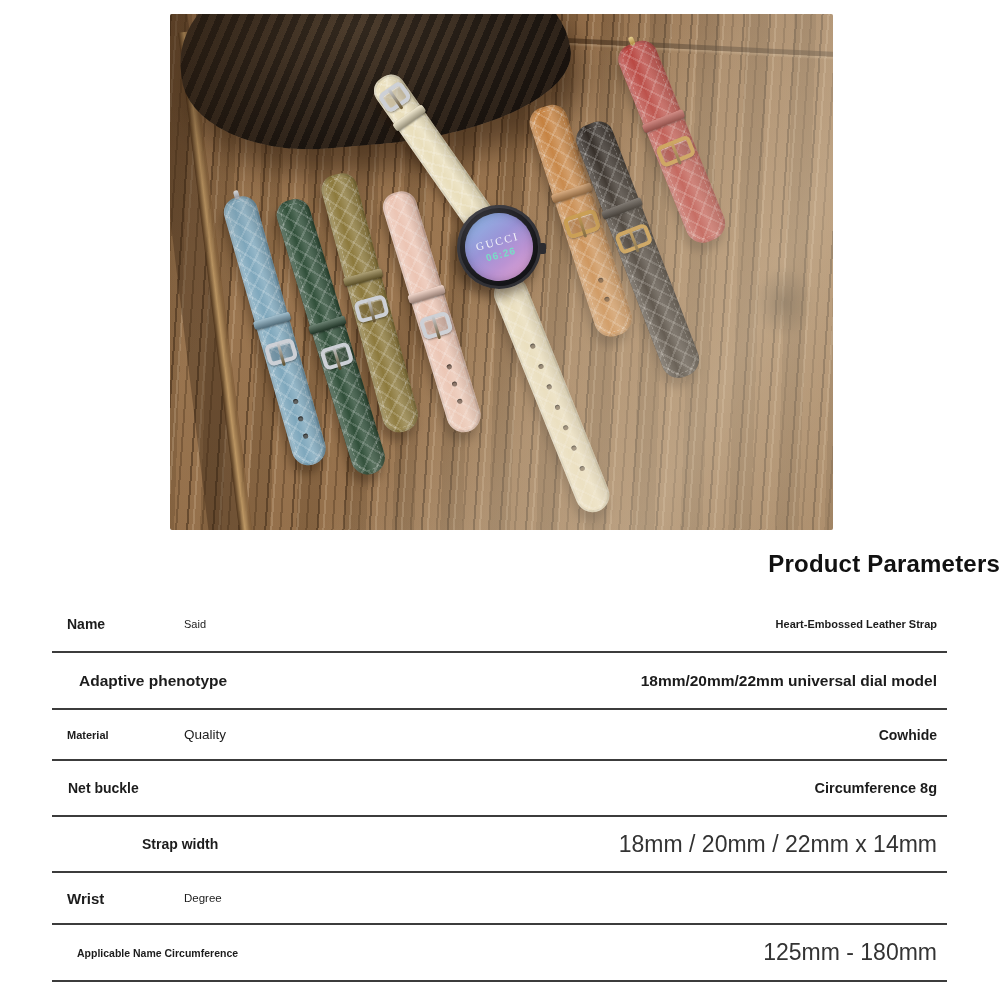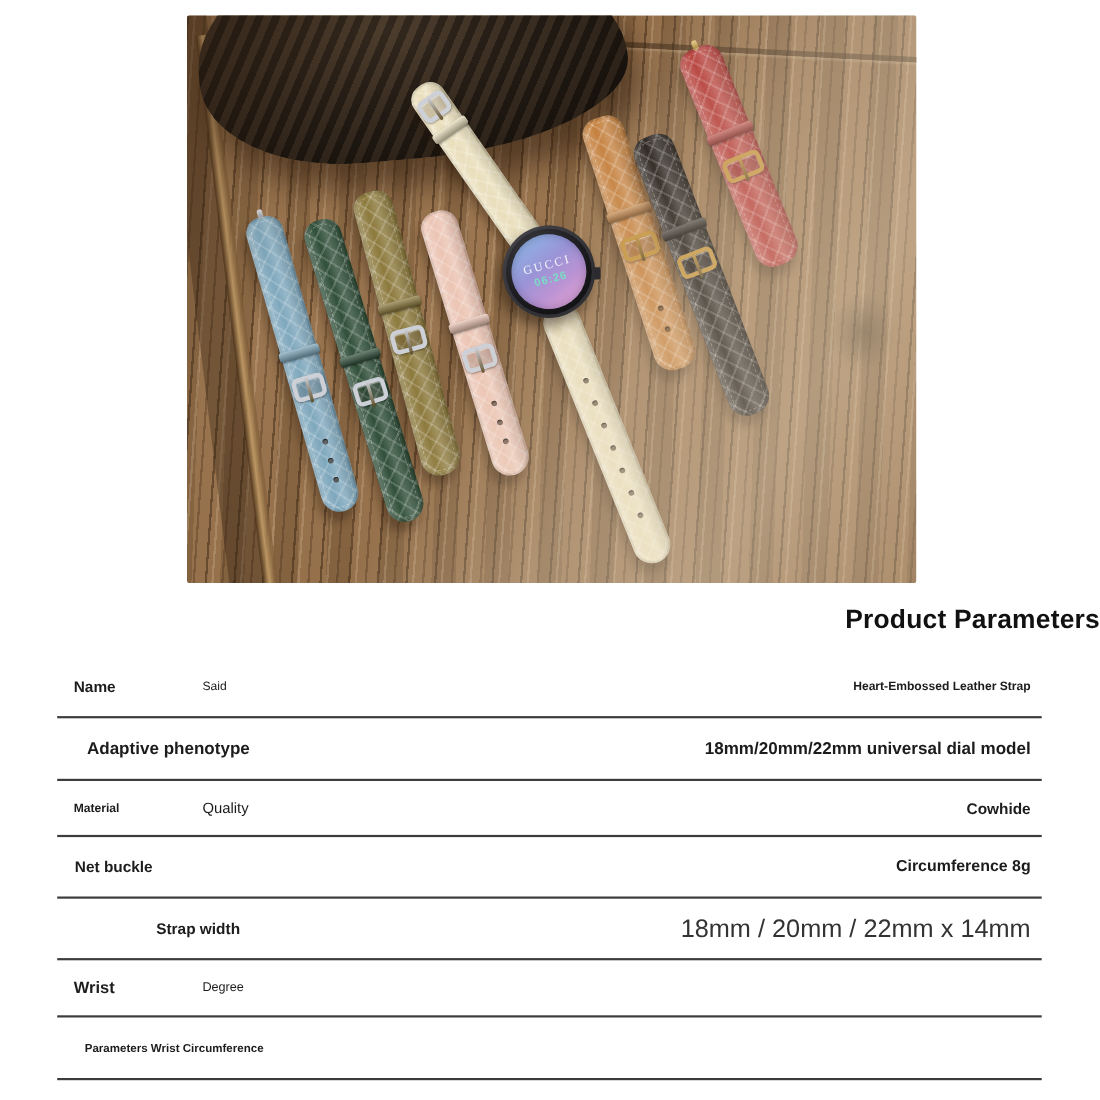--- a/index.html
+++ b/index.html
@@ -203,17 +203,18 @@
     </div>
     <div class="trow r5">
       <span class="l1">Strap width</span>
       <span class="val">18mm / 20mm / 22mm x 14mm</span>
     </div>
     <div class="trow r6">
       <span class="l1">Wrist</span>
       <span class="l2">Degree</span>
     </div>
     <div class="trow r7">
-      <span class="l1">Parameters Wrist Circumference</span>
+      <span class="l1">Applicable Name Circumference</span>
+      <span class="val">125mm - 180mm</span>
     </div>
   </div>
 
 </div>
 
 </body></html>

